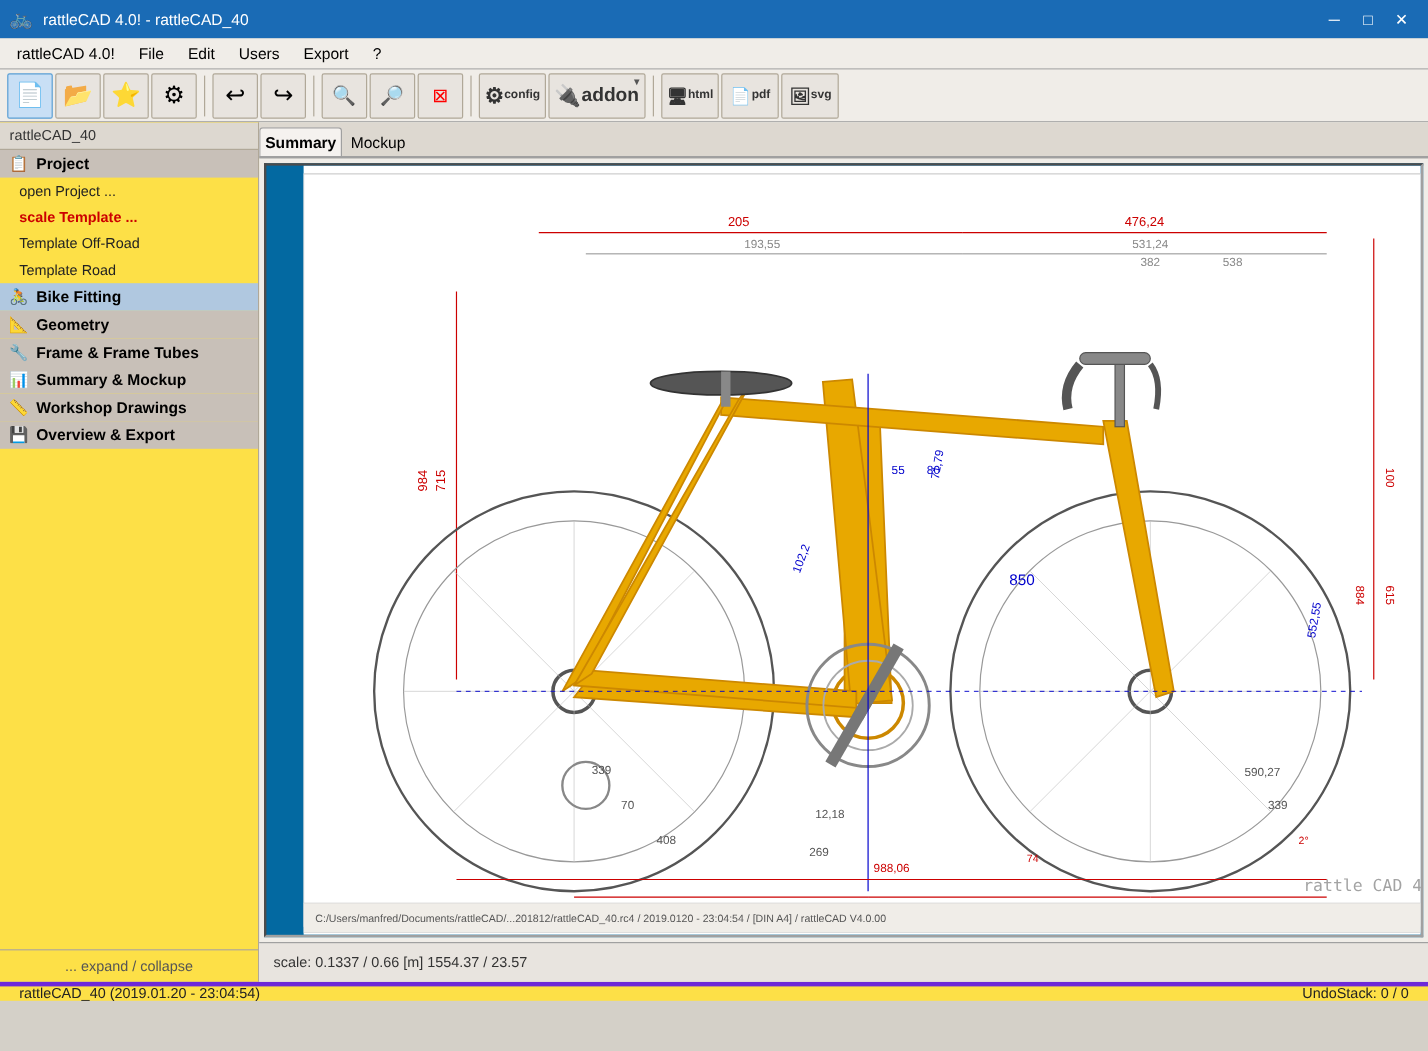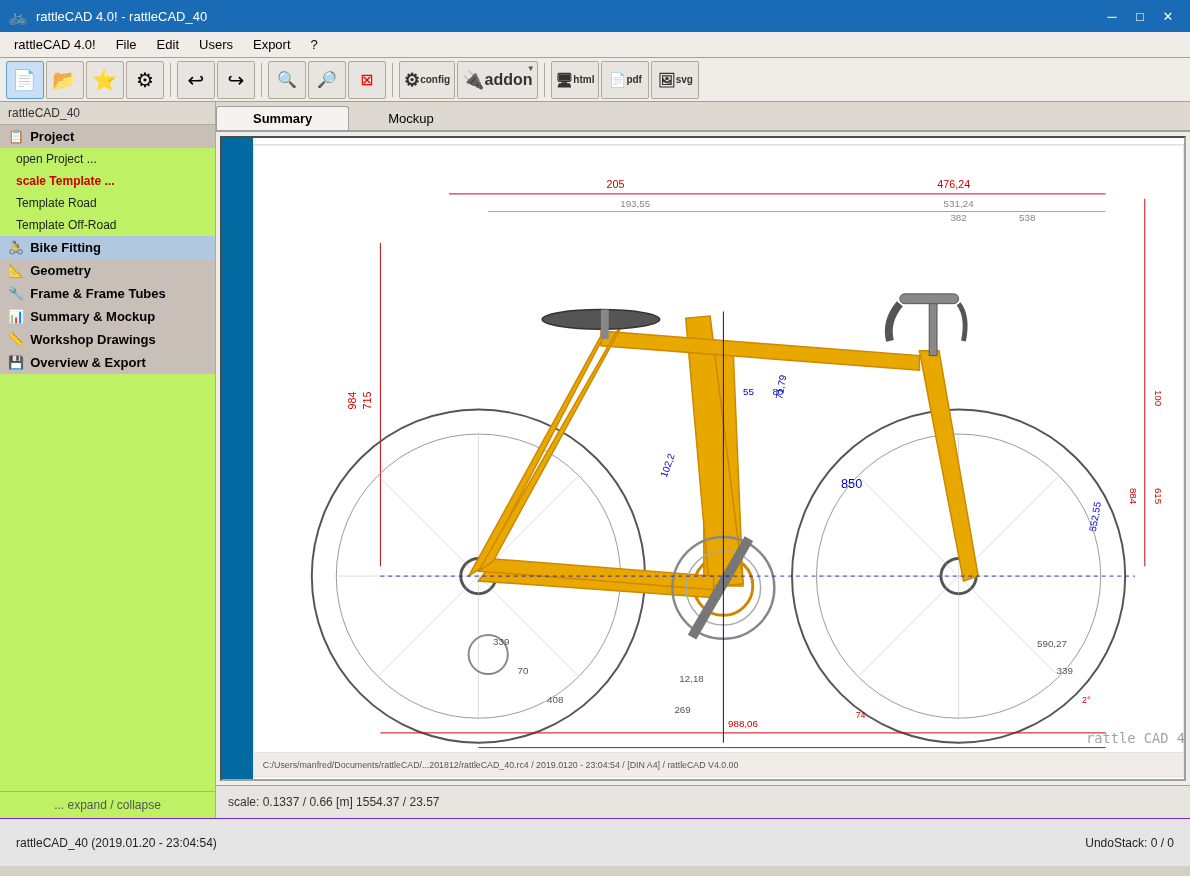--- a/index.html
+++ b/index.html
@@ -72,21 +72,21 @@
 
     
     #main-content {
       display: flex;
       height: calc(876px - 32px - 26px - 44px - 28px - 30px);
     }
 
     
     #sidebar {
       width: 216px;
-      background: #bef264;
+      background: #fde047;
       border-right: 1px solid #b0a898;
       display: flex;
       flex-direction: column;
       overflow: hidden;
     }
     .sidebar-app-title {
       padding: 4px 8px;
       font-size: 12px;
       color: #333;
       background: #ddd8d0;
@@ -127,21 +127,21 @@
     }
 
     
     #tabs {
       display: flex;
       background: #ddd8d0;
       border-bottom: 2px solid #a0a0a0;
       padding-top: 4px;
     }
     .tab {
-      padding: 4px 36px;
+      padding: 4px 4px;
       font-size: 13px;
       cursor: pointer;
       border: 1px solid transparent;
       border-bottom: none;
       border-radius: 3px 3px 0 0;
       background: #ddd8d0;
       margin-right: 2px;
     }
     .tab.active {
       background: #f5f2ef;
@@ -169,23 +169,23 @@
       display: flex;
       align-items: center;
       justify-content: space-between;
       padding: 16px 12px;
       font-size: 12px;
       color: #333;
     }
 
     
     #bottom-bar {
-      height: 48px;
-      background: #e5e5e5;
-      border-top: 1px solid #6d28d9;
+      height: 16px;
+      background: #fde047;
+      border-top: 4px solid #6d28d9;
       display: flex;
       align-items: center;
       justify-content: space-between;
       padding: 0 16px;
       font-size: 12px;
       color: #222;
     }
 
     
     #bike-svg {
@@ -261,22 +261,22 @@
 
   <div id="sidebar">
     <div class="sidebar-app-title">rattleCAD_40</div>
 
     <div class="sidebar-section">
       <span>📋</span>
       <span>Project</span>
     </div>
     <div class="sidebar-sub">open Project ...</div>
     <div class="sidebar-sub active">scale Template ...</div>
+    <div class="sidebar-sub">Template Off-Road</div>
     <div class="sidebar-sub">Template Road</div>
-    <div class="sidebar-sub">Template Off-Road</div>
 
     <div class="sidebar-section active" style="background:#b0c8e0;">
       <span>🚴</span>
       <span>Bike Fitting</span>
     </div>
 
     <div class="sidebar-section">
       <span>📐</span>
       <span>Geometry</span>
     </div>

